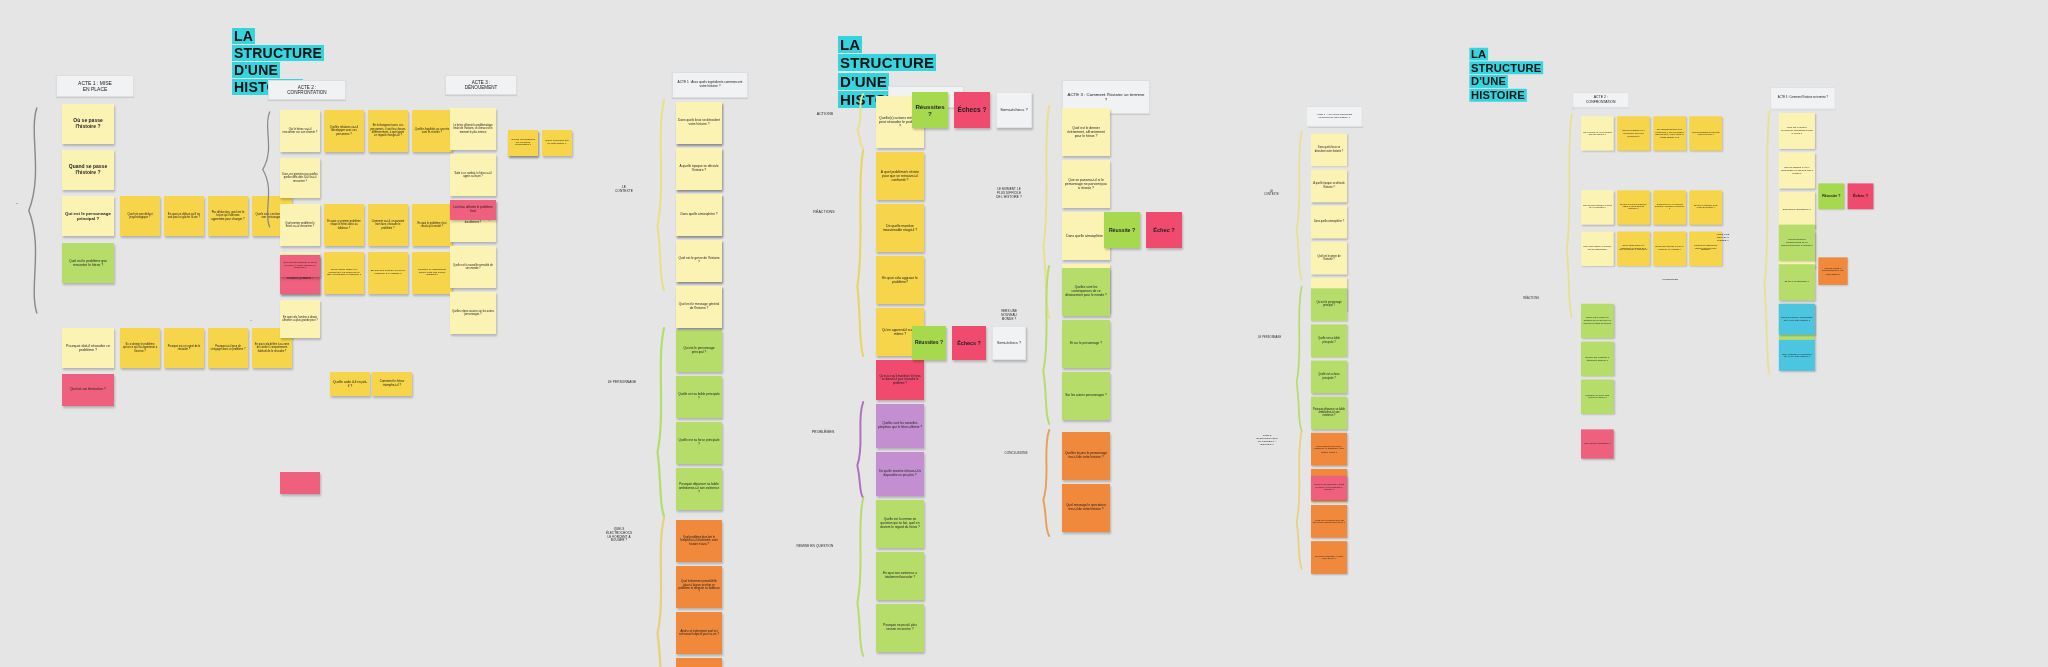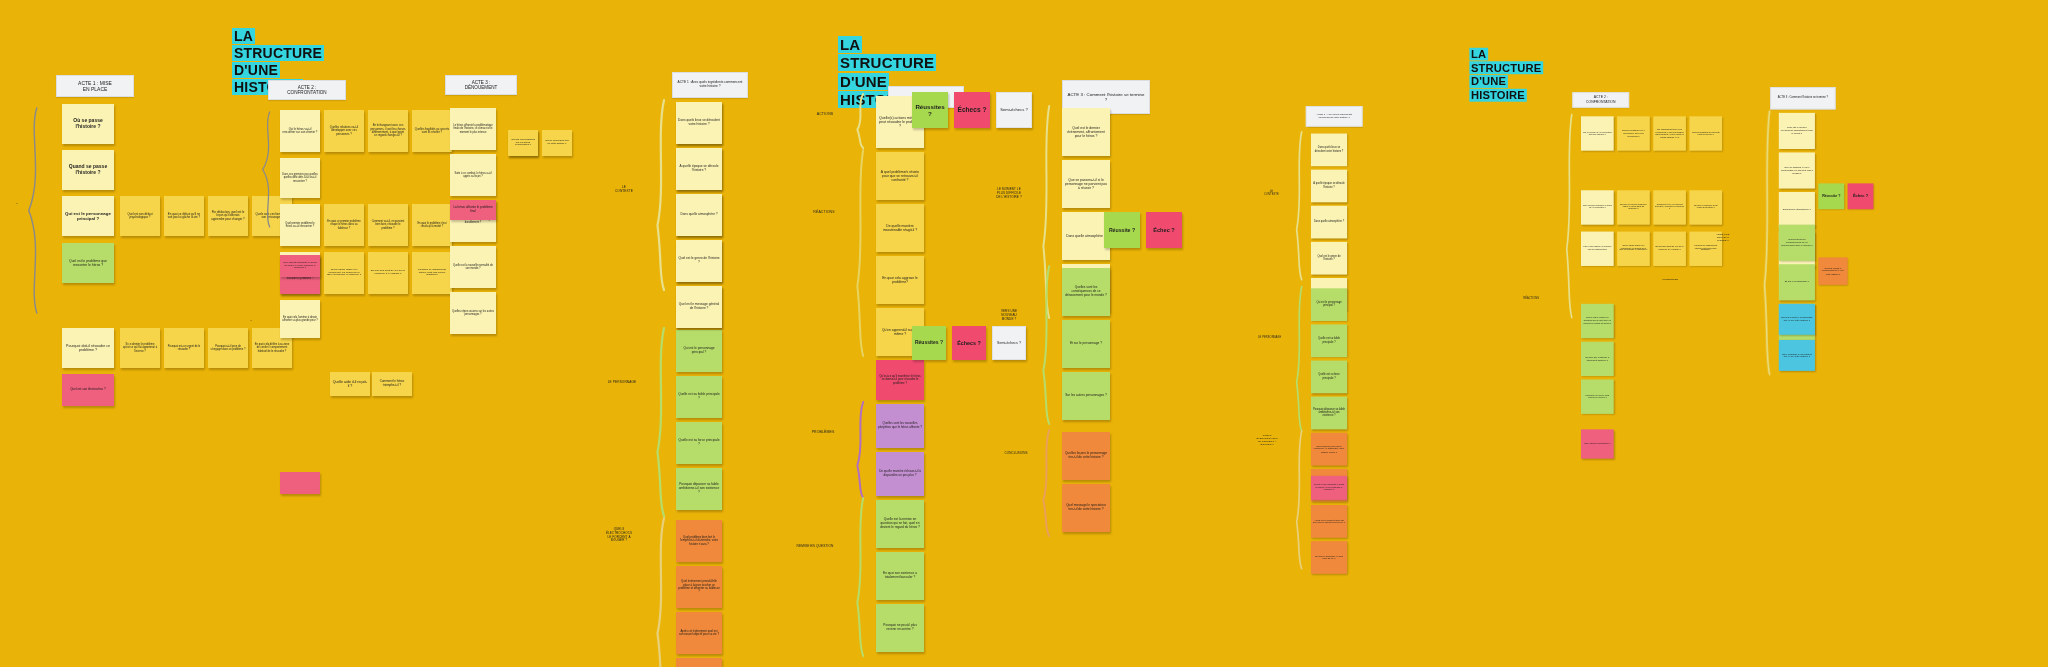--- a/index.html
+++ b/index.html
@@ -1,17 +1,17 @@
 <!DOCTYPE html>
 <html><head>
 <meta charset="utf-8">
 <style>
   html,body{margin:0;padding:0;background:#ffffff;}
   body{width:2048px;height:667px;overflow:hidden;font-family:"Liberation Sans",sans-serif;}
-  #canvas{position:relative;width:2048px;height:667px;background:#eab308;}
+  #canvas{position:relative;width:2048px;height:667px;background:#e5e5e5;}
 
   .panel{position:absolute;top:0;left:0;transform-origin:0 0;}
 
   .title{position:absolute;white-space:pre-line;font-weight:700;color:#111;
          line-height:1.22;letter-spacing:.2px;}
   .title span{background:#35d5e0;padding:0 2px;box-decoration-break:clone;
               -webkit-box-decoration-break:clone;}
 
   .acthdr{position:absolute;background:#f1f2f4;border:1px solid #dcdee1;
           color:#1a1a1a;text-align:center;display:flex;align-items:center;

